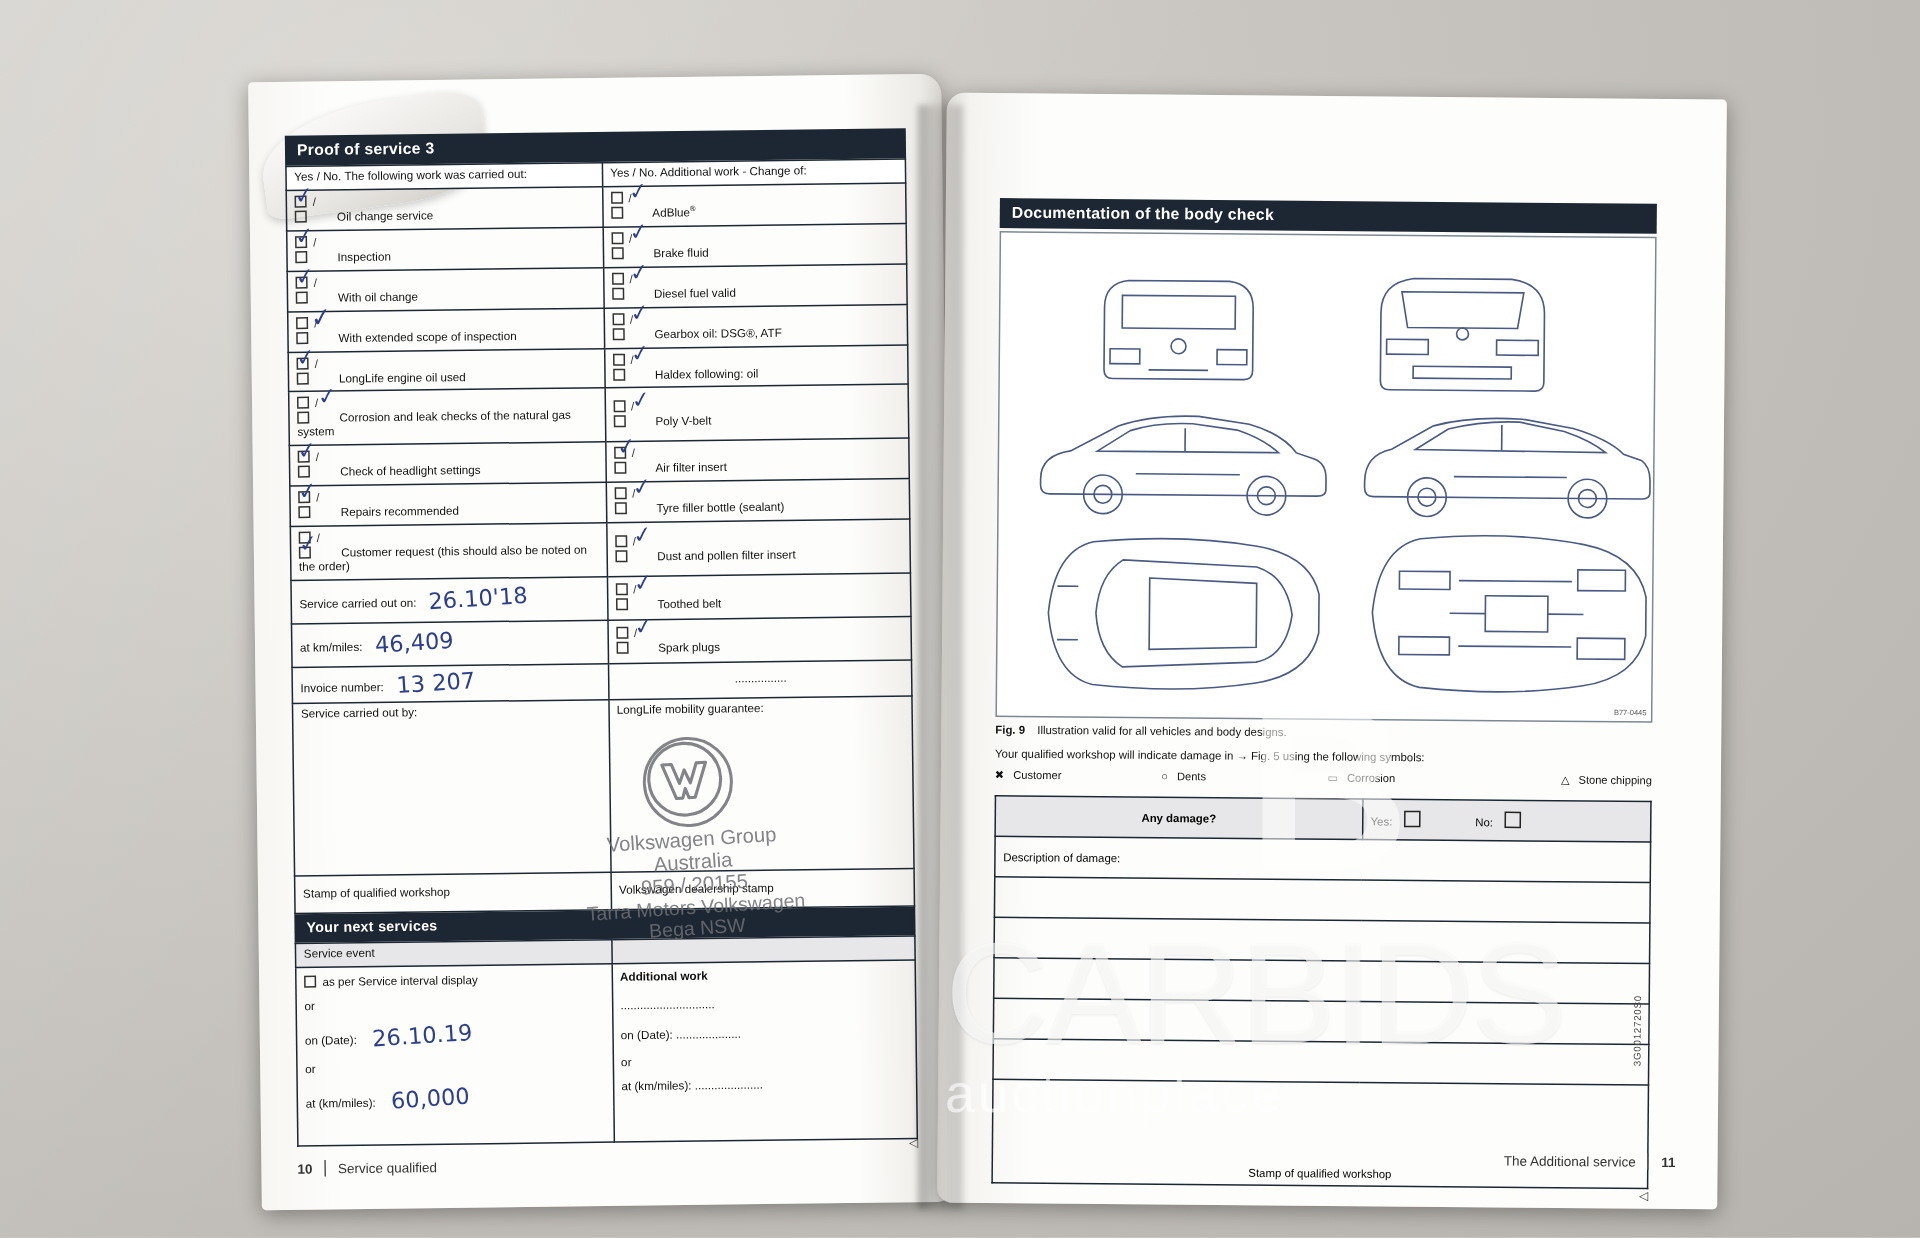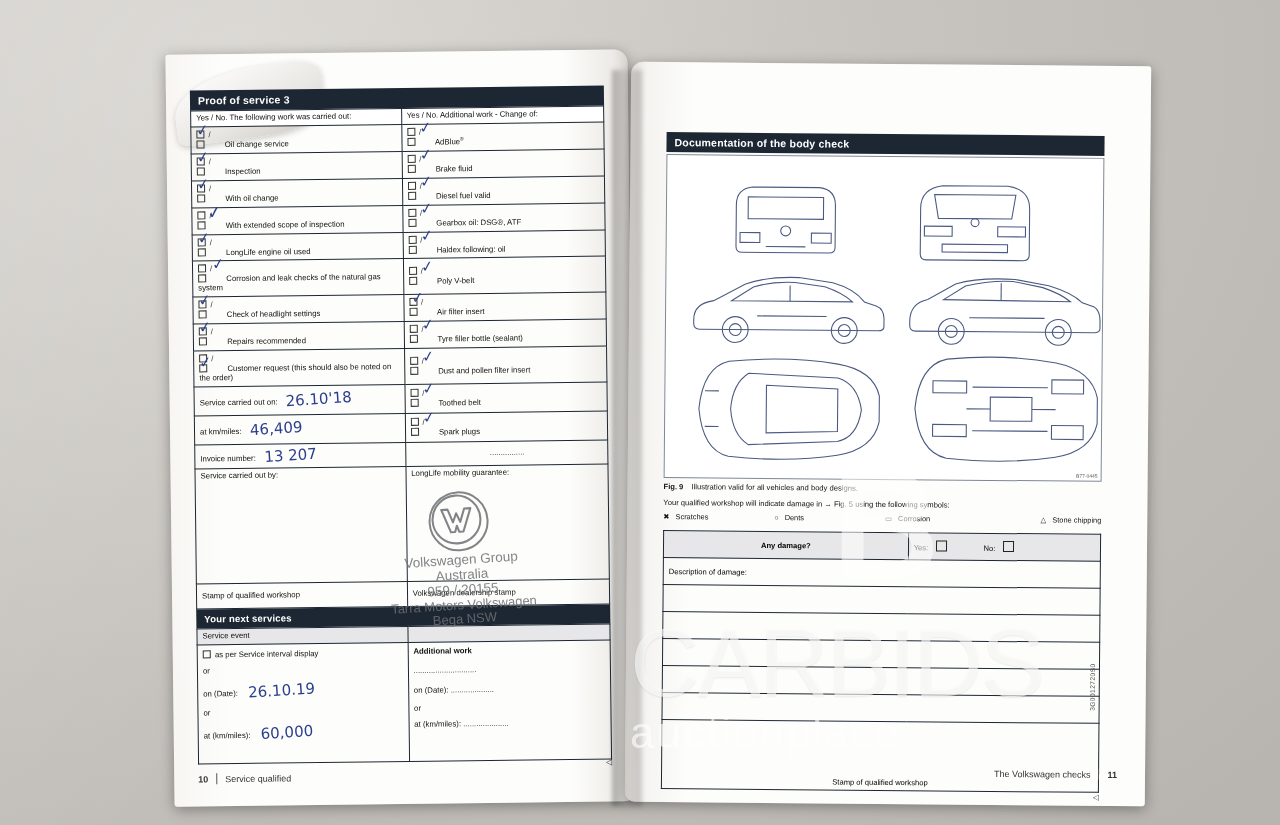--- a/index.html
+++ b/index.html
@@ -127,21 +127,21 @@
   
   #wm{
     position:absolute;right:10px;top:450px;width:640px;height:340px;
     color:rgba(255,255,255,.62);pointer-events:none;user-select:none;
     text-align:left;
   }
   #wm .b{
     font-size:96px;font-weight:normal;letter-spacing:-2px;line-height:.9;
     text-shadow:0 1px 2px rgba(0,0,0,.08);
   }
-  #wm .s{font-size:44px;letter-spacing:2px;margin-top:2px;}
+  #wm .s{font-size:36px;letter-spacing:2px;margin-top:2px;}
   #wmlogo{
     position:absolute;right:330px;top:-10px;font-size:150px;font-weight:bold;
     color:rgba(255,255,255,.55);font-family:"Liberation Sans",sans-serif;
   }
 </style>
 </head>
 <body>
 
 <div id="photo">
 
@@ -450,21 +450,21 @@
         <div class="fig-caption">
           <b>Fig. 9</b>
           <span style="margin-left:6px">Illustration valid for all vehicles and body designs.</span>
         </div>
 
         <div class="note">Your qualified workshop will indicate damage in → Fig. 5 using the following symbols:</div>
 
         <div class="symrow">
           <div>
             <span>✖</span>
-            <span style="margin-left:4px">Scratches</span>
+            <span style="margin-left:4px">Customer</span>
           </div>
           <div>
             <span>○</span>
             <span style="margin-left:4px">Dents</span>
           </div>
           <div>
             <span>▭</span>
             <span style="margin-left:4px">Corrosion</span>
           </div>
           <div style="flex:0.95;text-align:right">
@@ -515,21 +515,21 @@
           </table>
 
         <div style="position:relative;height:12px">
           <span style="position:absolute;right:0;top:0;font-size:8px;color:#333">◁</span>
         </div>
       </div>
 
       <div class="sidecode">3G0012720S0</div>
 
       <div class="footR">
-        <span>The Volkswagen checks</span><span class="sep"></span><span style="font-weight:bold">11</span>
+        <span>The Additional service</span><span class="sep"></span><span style="font-weight:bold">11</span>
       </div>
     </div>
 
     <div id="spine"></div>
   </div>
 
   <div id="wm">
     <div id="wmlogo">B</div>
     <div class="b" style="margin-top:170px">CARBIDS</div>
     <div class="s">auctionplace</div>

